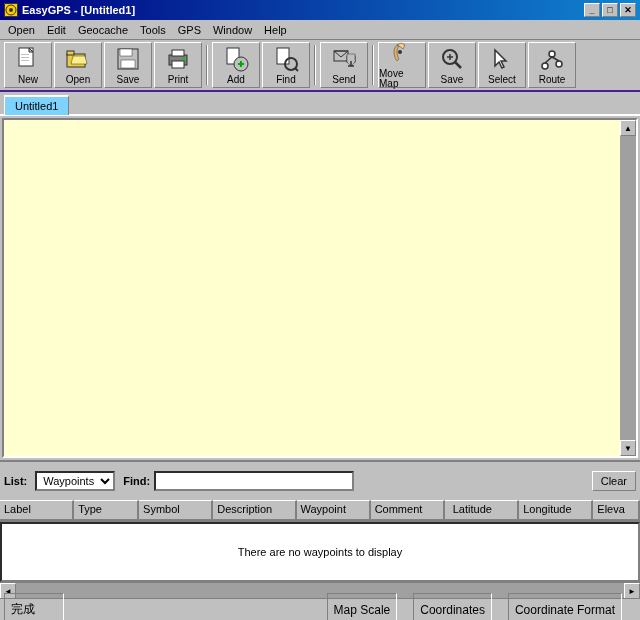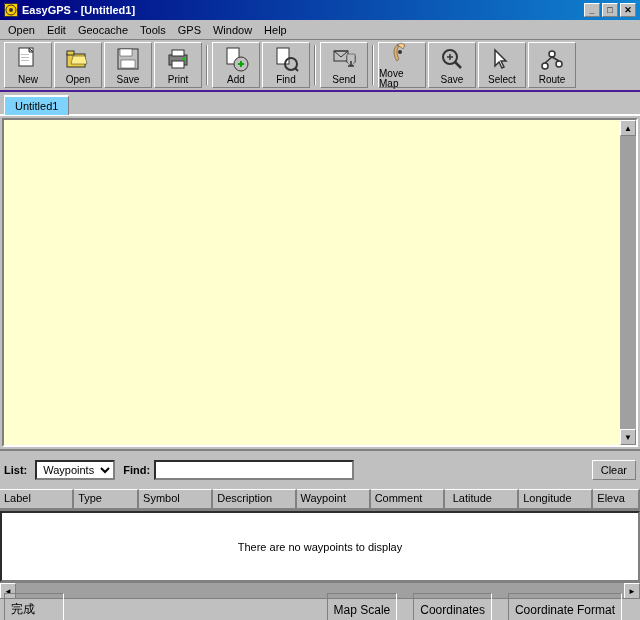--- a/index.html
+++ b/index.html
@@ -242,21 +242,21 @@
       padding: 2px 4px;
       font-size: 11px;
       display: flex;
       background: #c0c0c0;
       white-space: nowrap;
       overflow: hidden;
     }
 
     
     .table-content {
-      height: 71px;
+      height: 60px;
       background: white;
       border: 2px inset #808080;
       display: flex;
       align-items: center;
       justify-content: center;
       position: relative;
     }
     .no-waypoints-msg {
       font-size: 11px;
       color: black;

